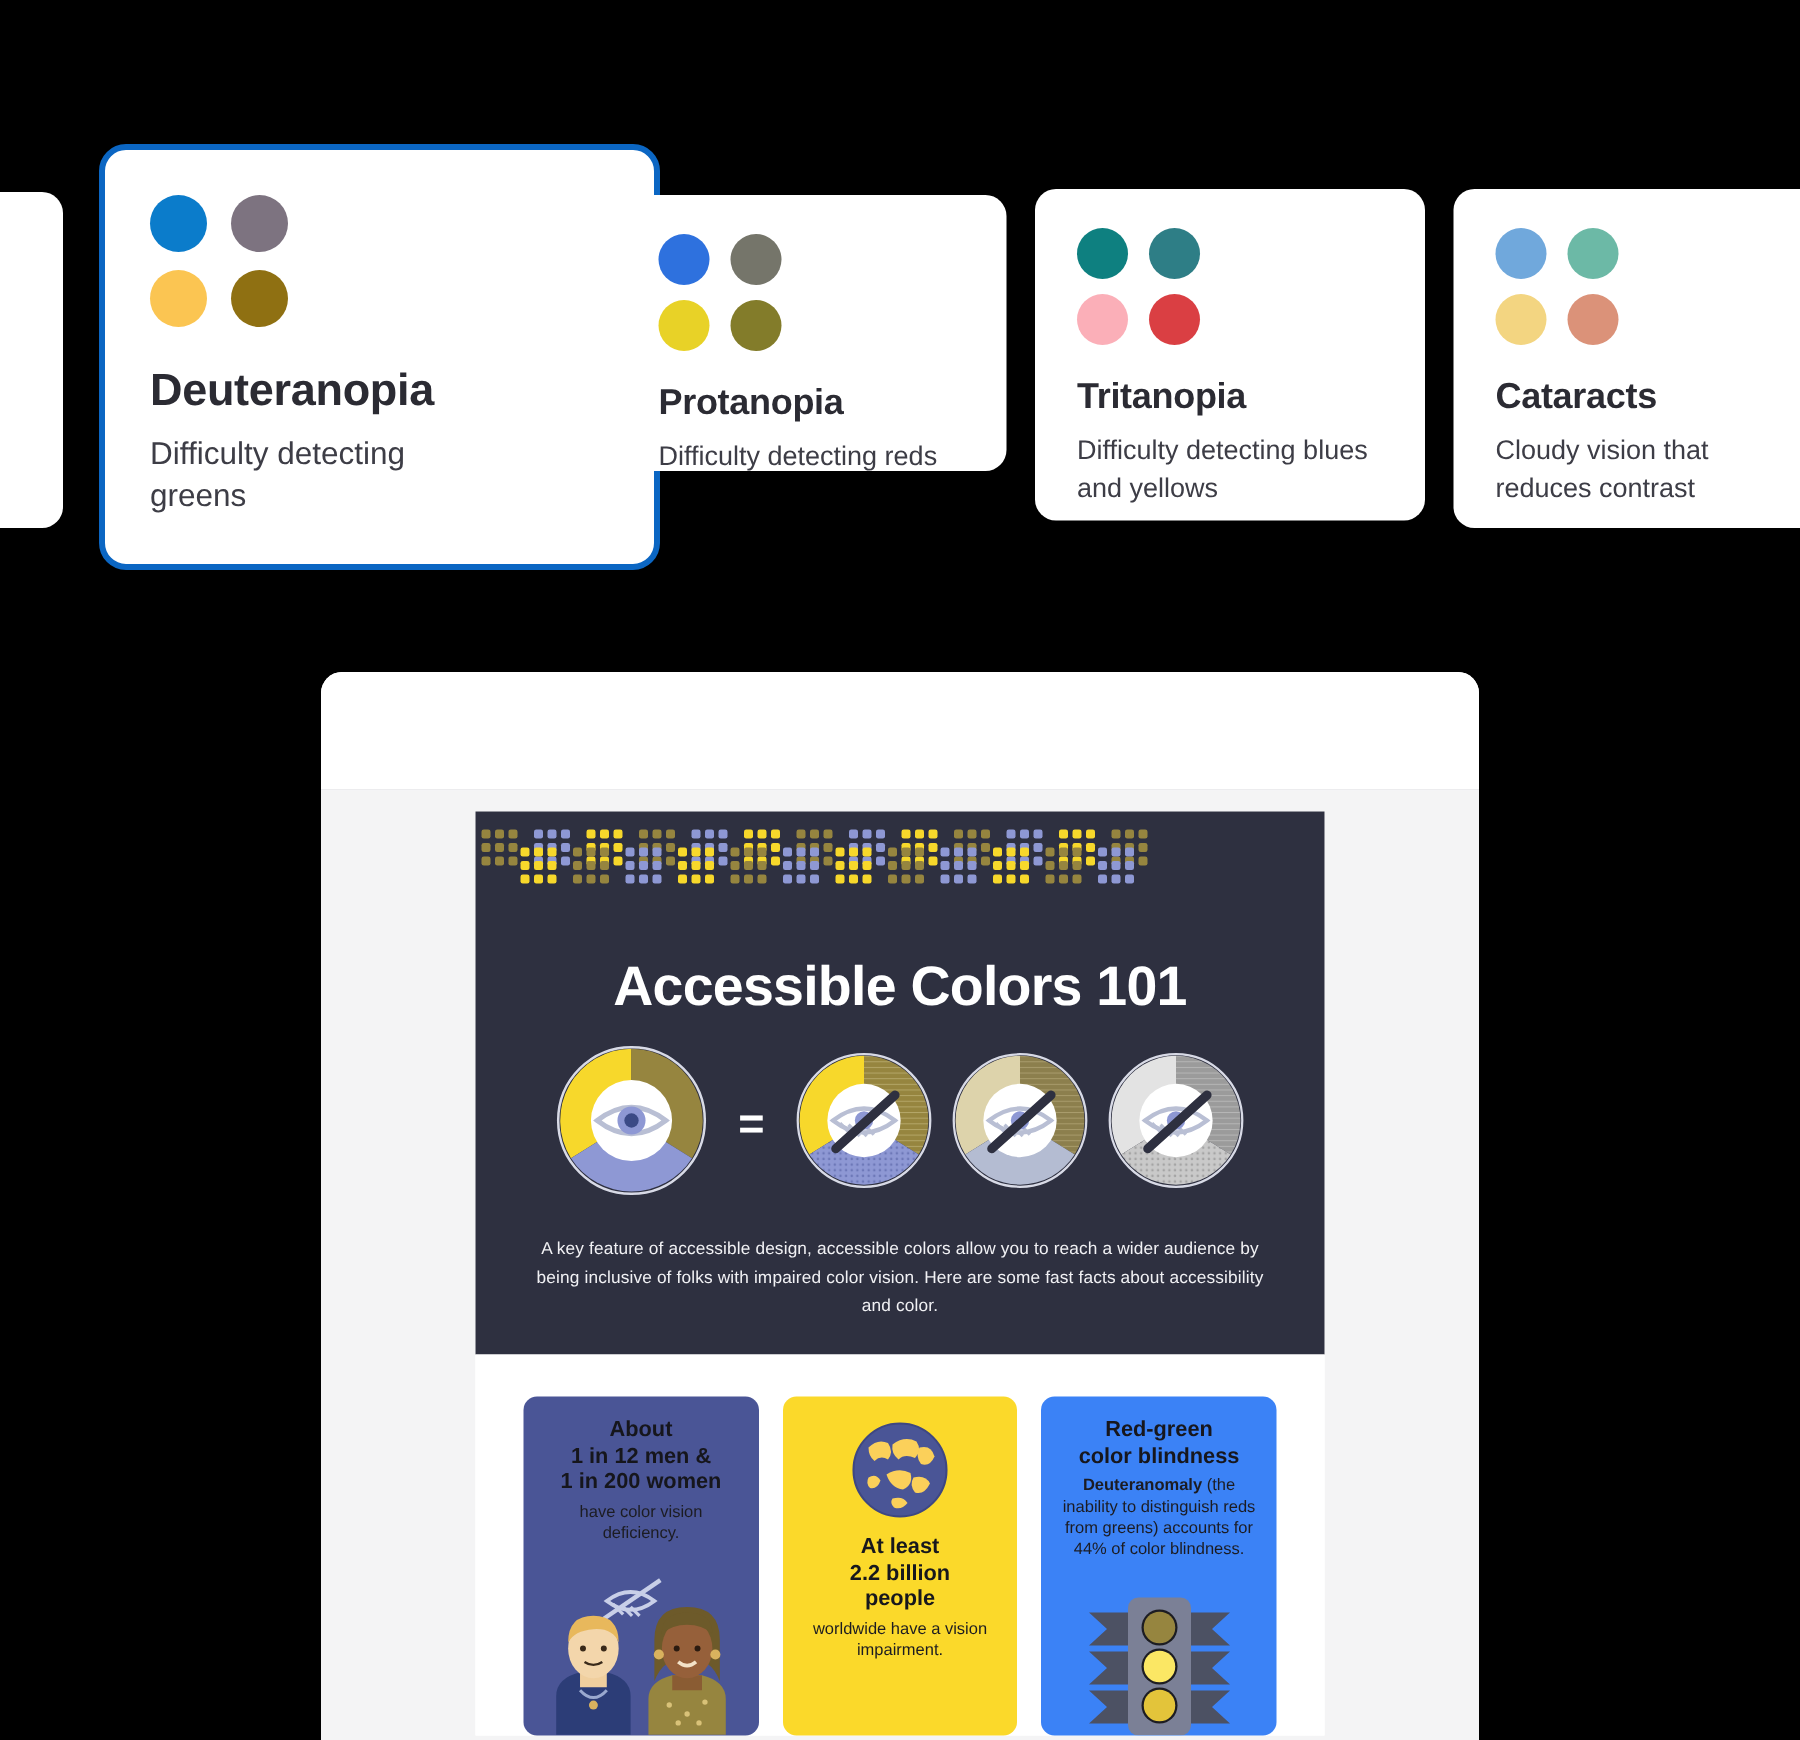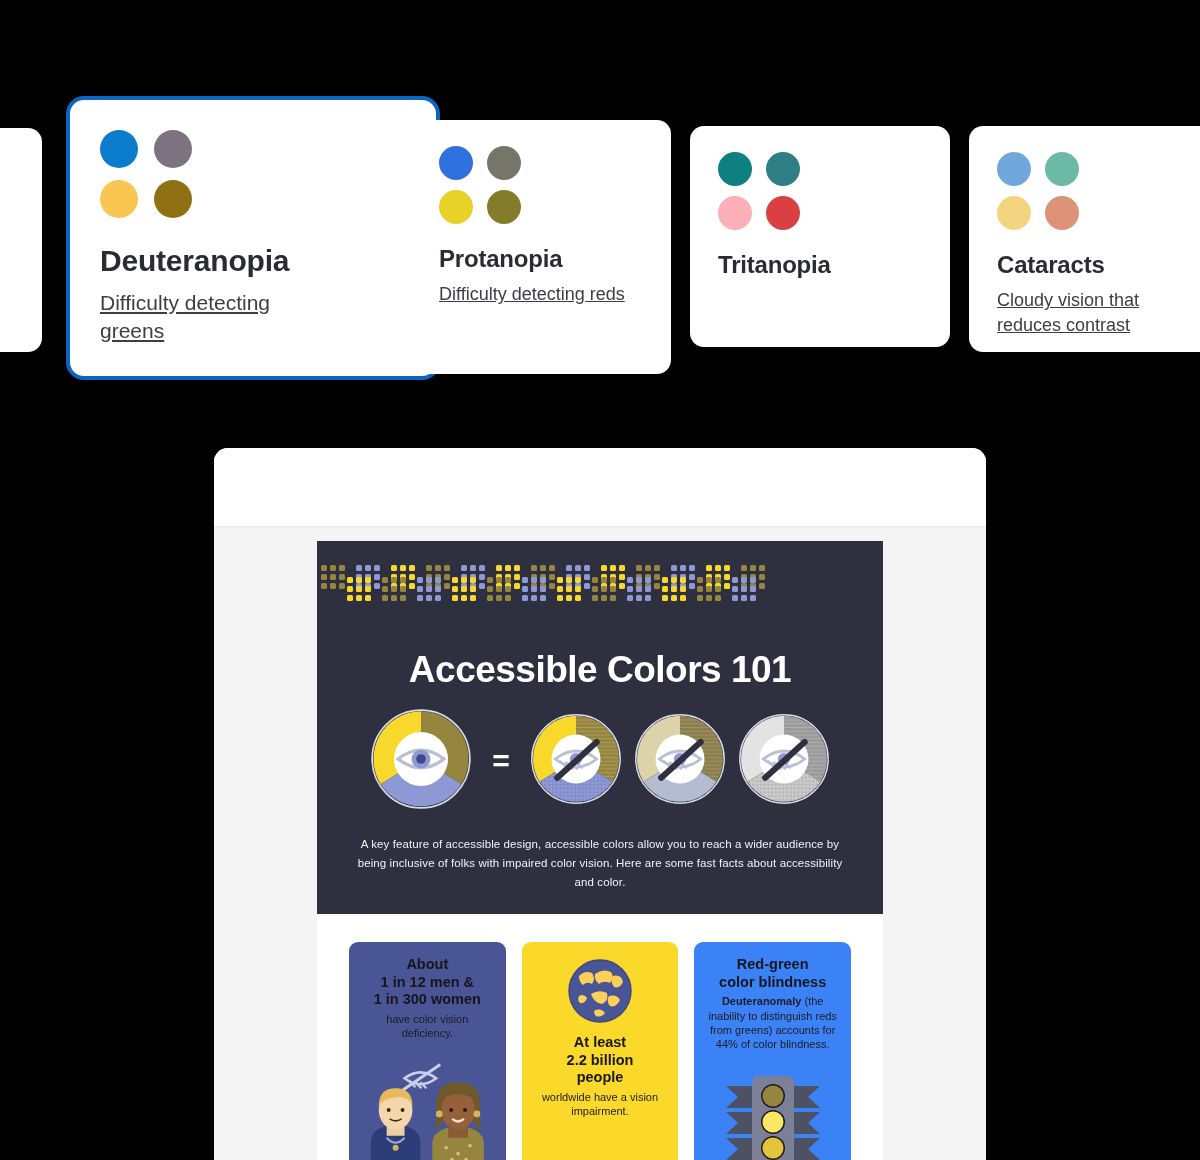--- a/index.html
+++ b/index.html
@@ -43,21 +43,21 @@
   .vcard.selected {
     left: 66px;
     top: 96px;
     width: 374px;
     height: 284px;
     border: 4px solid #0B66C3;
     border-radius: 18px;
     padding: 30px 30px 22px 30px;
     box-shadow: 0 2px 10px rgba(0,0,0,0.10);
   }
-  .vcard.c2 { left: 411px; top: 120px; width: 260px; height: 254px; }
+  .vcard.c2 { left: 411px; top: 130px; width: 260px; height: 184px; }
   .vcard.c3 { left: 690px; top: 126px; width: 260px; height: 221px; }
   .vcard.c4 { left: 969px; top: 126px; width: 260px; height: 226px; }
 
   .swatches {
     display: grid;
     grid-template-columns: repeat(2, auto);
     justify-content: start;
     gap: 10px 14px;
     margin-bottom: 4px;
   }
@@ -82,21 +82,20 @@
   }
   .selected .vtitle {
     font-size: 30px;
     margin: 26px 0 12px 0;
   }
   .vdesc {
     font-size: 18px;
     color: #3d3d46;
     line-height: 1.35;
     max-width: 200px;
-    text-decoration: underline;
   }
   .selected .vdesc {
     font-size: 21px;
     max-width: 230px;
   }
 
   
   .browser {
     position: absolute;
     left: 214px;
@@ -120,21 +119,21 @@
   }
 
   
   .info {
     width: 566px;
     margin: 0 auto;
     background: #ffffff;
   }
   .info-hero {
     background: #2e3040;
-    padding: 16px 0 22px 0;
+    padding: 4px 0 22px 0;
   }
 
   
   .dotband {
     height: 76px;
     overflow: hidden;
     position: relative;
     padding-top: 8px;
   }
   .dotband-row {
@@ -277,20 +276,21 @@
   </div>
 
   <div class="vcard c3">
     <div class="swatches">
       <div class="dot" style="background:#0E8080"></div>
       <div class="dot" style="background:#2E7E86"></div>
       <div class="dot" style="background:#FBAFB8"></div>
       <div class="dot" style="background:#DA3F43"></div>
     </div>
     <div class="vtitle">Tritanopia</div>
+    <div class="vdesc">Difficulty detecting blues and yellows</div>
   </div>
 
   <div class="vcard c4">
     <div class="swatches">
       <div class="dot" style="background:#70A8DC"></div>
       <div class="dot" style="background:#6CB9A6"></div>
       <div class="dot" style="background:#F3D581"></div>
       <div class="dot" style="background:#DB9279"></div>
     </div>
     <div class="vtitle">Cataracts</div>
@@ -696,21 +696,21 @@
 
         <div class="info-lede">A key feature of accessible design, accessible colors allow you to reach a wider audience by being inclusive of folks with impaired color vision. Here are some fast facts about accessibility and color.</div>
       </div>
 
       <div class="info-facts">
 
         <div class="fact fact-blue">
           <div class="fact-head">
             <div>About</div>
             <div>1 in 12 men &amp;</div>
-            <div>1 in 300 women</div>
+            <div>1 in 200 women</div>
           </div>
           <div class="fact-sub">have color vision deficiency.</div>
           <div class="fact-art">
             <svg width="158" height="112" viewBox="0 0 158 112">
               <g>
                 <path d="M56 22 Q72 10 88 22 Q72 34 56 22 Z" fill="none" stroke="#c8cfe8" stroke-width="2.6"></path>
                 <g stroke="#c8cfe8" stroke-width="2.2">
                   <line x1="60" y1="24" x2="67" y2="31"></line>
                   <line x1="66" y1="25" x2="73" y2="32"></line>
                   <line x1="72" y1="26" x2="78" y2="32"></line>

